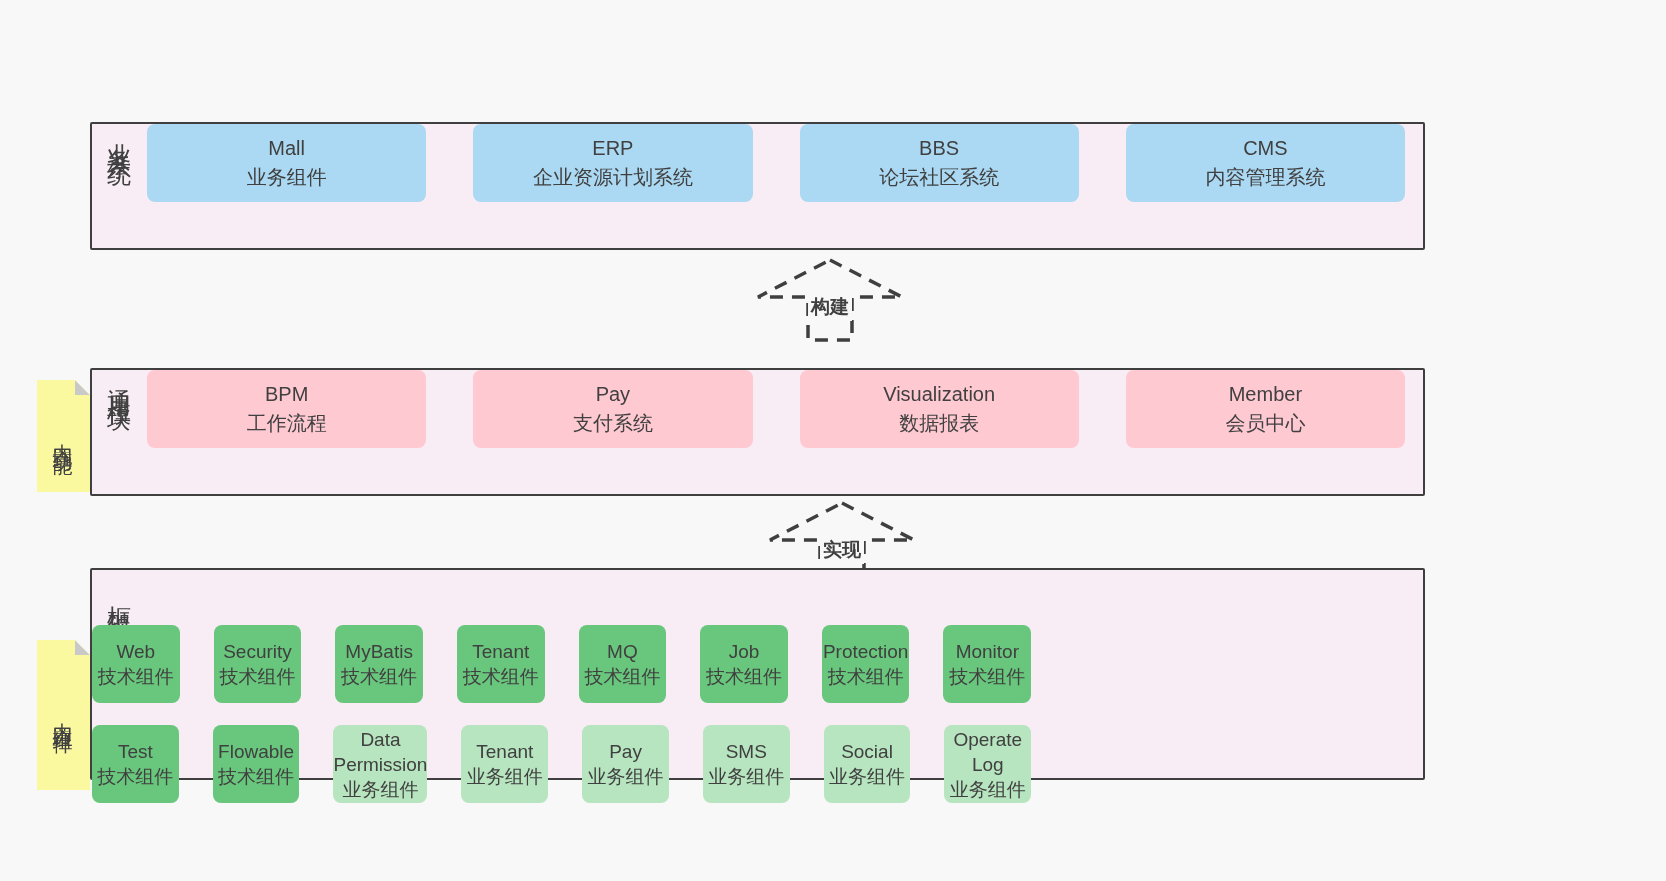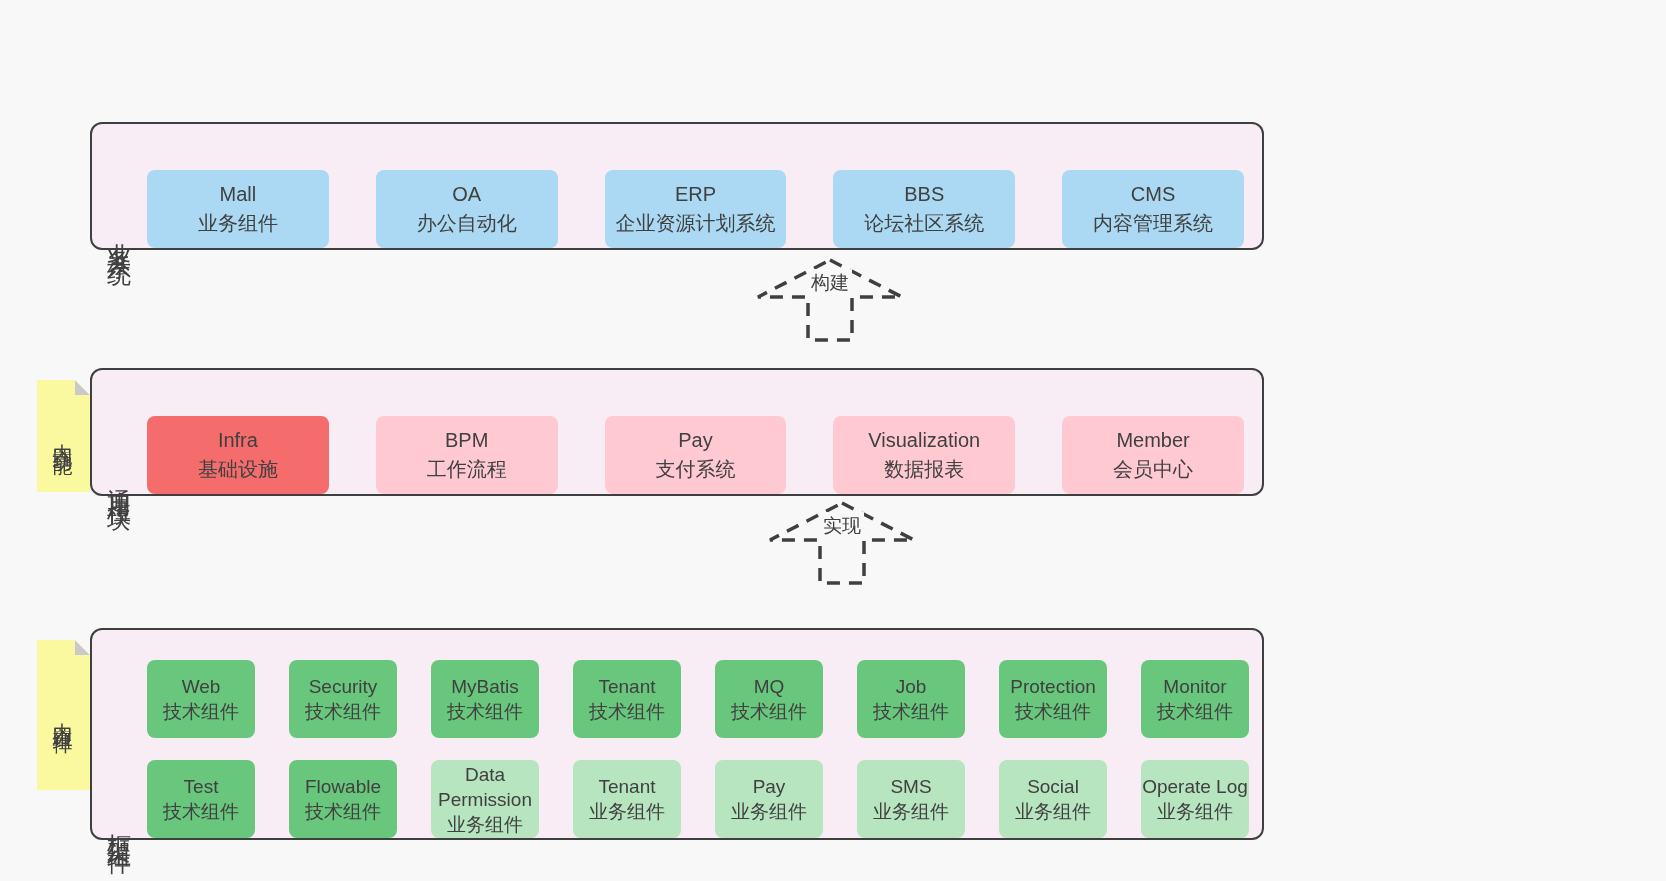--- a/index.html
+++ b/index.html
@@ -4,30 +4,30 @@
 <style>
   html,body{margin:0;padding:0;}
   .canvas{
     position:relative;width:1666px;height:881px;overflow:hidden;
     background:var(--page-bg,#f8f8f8);
     font-family:"Liberation Sans","DejaVu Sans",sans-serif;
     color:var(--text,#3f3f3f);
   }
   
   .band{
-    position:absolute;left:90px;width:1174px;box-sizing:border-box;
+    position:absolute;left:90px;width:1335px;box-sizing:border-box;
     background:var(--band-bg,#f8edf5);
     border:2px solid var(--band-border,#3f3f3f);
-    border-radius:12px;
-    display:flex;align-items:flex-end;
+    border-radius:2px;
+    display:flex;align-items:flex-start;
     z-index:1;
   }
   .band-1{top:122px;height:128px;}
   .band-2{top:368px;height:128px;}
-  .band-3{top:628px;height:212px;}
+  .band-3{top:568px;height:212px;flex-direction:column;}
   .vlabel{
     flex:0 0 55px;
     writing-mode:vertical-rl;text-orientation:upright;
     font-size:24px;letter-spacing:6px;line-height:55px;
     text-align:center;
   }
   .row{flex:1;display:flex;gap:47px;padding-right:18px;}
   .rows{flex:1;display:flex;flex-direction:column;gap:22px;padding-right:13px;}
   .rows .row{flex:none;gap:34px;padding-right:0;}
   .box{
@@ -63,23 +63,23 @@
   
   .arrow{position:absolute;width:150px;height:86px;z-index:0;}
   .arrow-1{left:755px;top:257px;}
   .arrow-2{left:767px;top:500px;}
   .arrow svg{display:block;}
   .arrow polygon{
     fill:none;stroke:var(--arrow,#3f3f3f);
     stroke-width:3.5;stroke-dasharray:13 9;
   }
   .arrow-label{
-    position:absolute;top:12px;left:50%;transform:translateX(-50%);
+    position:absolute;top:36px;left:50%;transform:translateX(-50%);
     background:var(--page-bg,#f8f8f8);
-    padding:1px 3px;font-size:19px;white-space:nowrap;
+    padding:1px 3px;font-size:19px;white-space:nowrap;font-weight:bold;
   }
 </style>
 </head>
 <body>
 
 <div class="canvas">
 
   <div class="sticky sticky-1">
     <div class="sticky-fold"></div>
     <div class="sticky-text">内置功能</div>
@@ -89,24 +89,20 @@
     <div class="sticky-fold"></div>
     <div class="sticky-text">内置组件</div>
   </div>
 
   <section class="band band-1">
     <div class="vlabel">业务系统</div>
     <div class="row">
       <div class="box blue">
         <div class="t">Mall</div>
         <div class="s">业务组件</div>
-      </div>
-      <div class="box blue">
-        <div class="t">OA</div>
-        <div class="s">办公自动化</div>
       </div>
       <div class="box blue">
         <div class="t">ERP</div>
         <div class="s">企业资源计划系统</div>
       </div>
       <div class="box blue">
         <div class="t">BBS</div>
         <div class="s">论坛社区系统</div>
       </div>
       <div class="box blue">
@@ -119,24 +115,20 @@
   <div class="arrow arrow-1">
     <svg width="150" height="86" viewBox="0 0 150 86">
       <polygon points="75,3 147,40 97,40 97,83 53,83 53,40 3,40"></polygon>
     </svg>
     <span class="arrow-label">构建</span>
   </div>
 
   <section class="band band-2">
     <div class="vlabel">通用模块</div>
     <div class="row">
-      <div class="box red">
-        <div class="t">Infra</div>
-        <div class="s">基础设施</div>
-      </div>
       <div class="box pink">
         <div class="t">BPM</div>
         <div class="s">工作流程</div>
       </div>
       <div class="box pink">
         <div class="t">Pay</div>
         <div class="s">支付系统</div>
       </div>
       <div class="box pink">
         <div class="t">Visualization</div>

